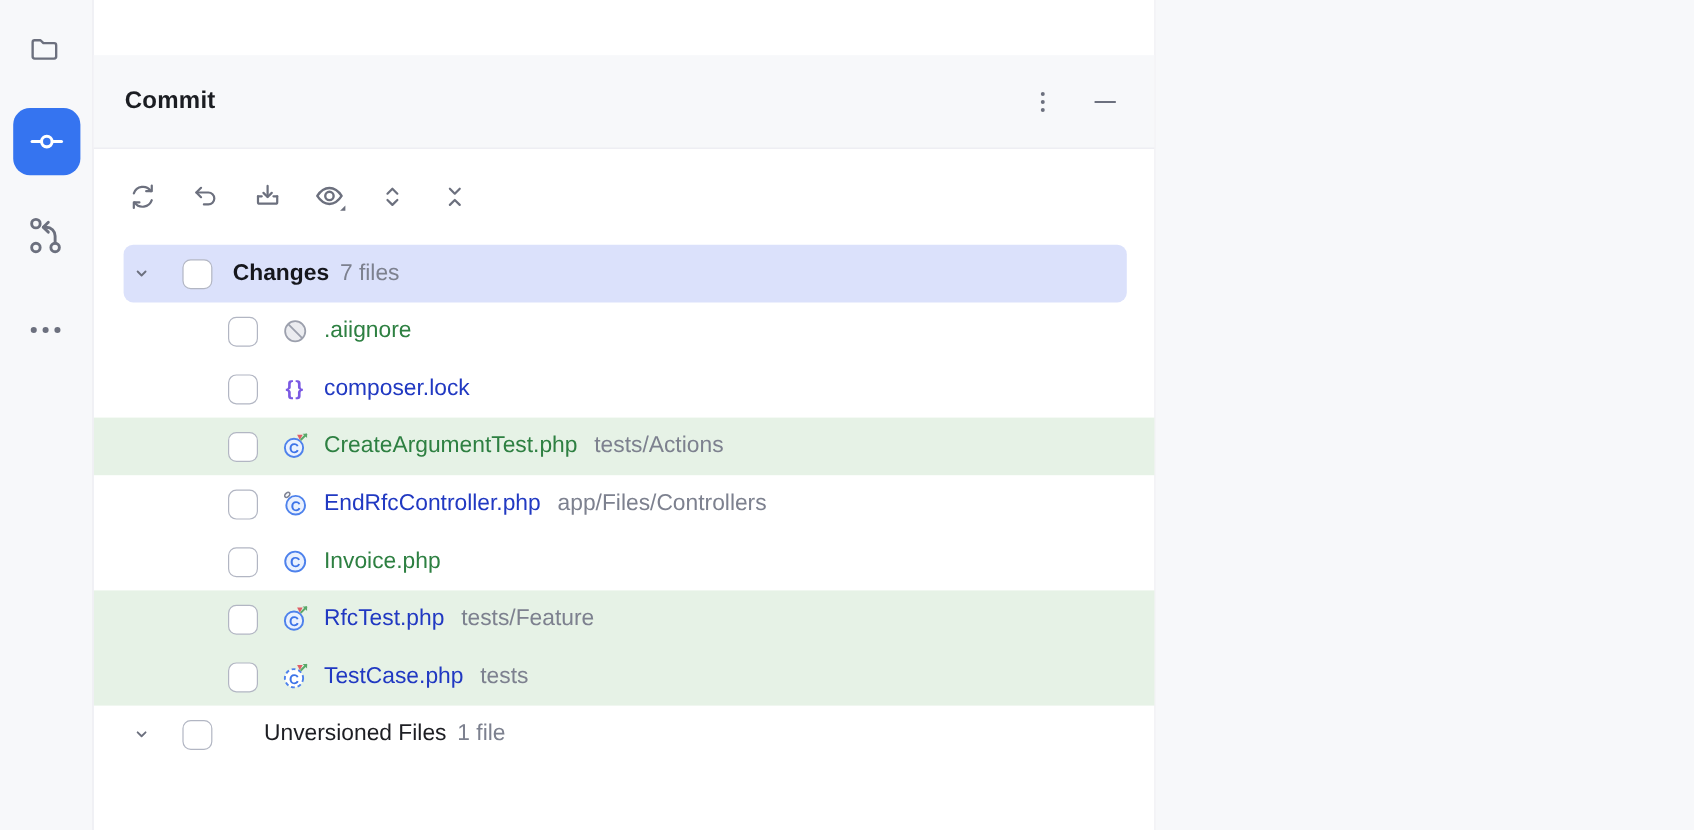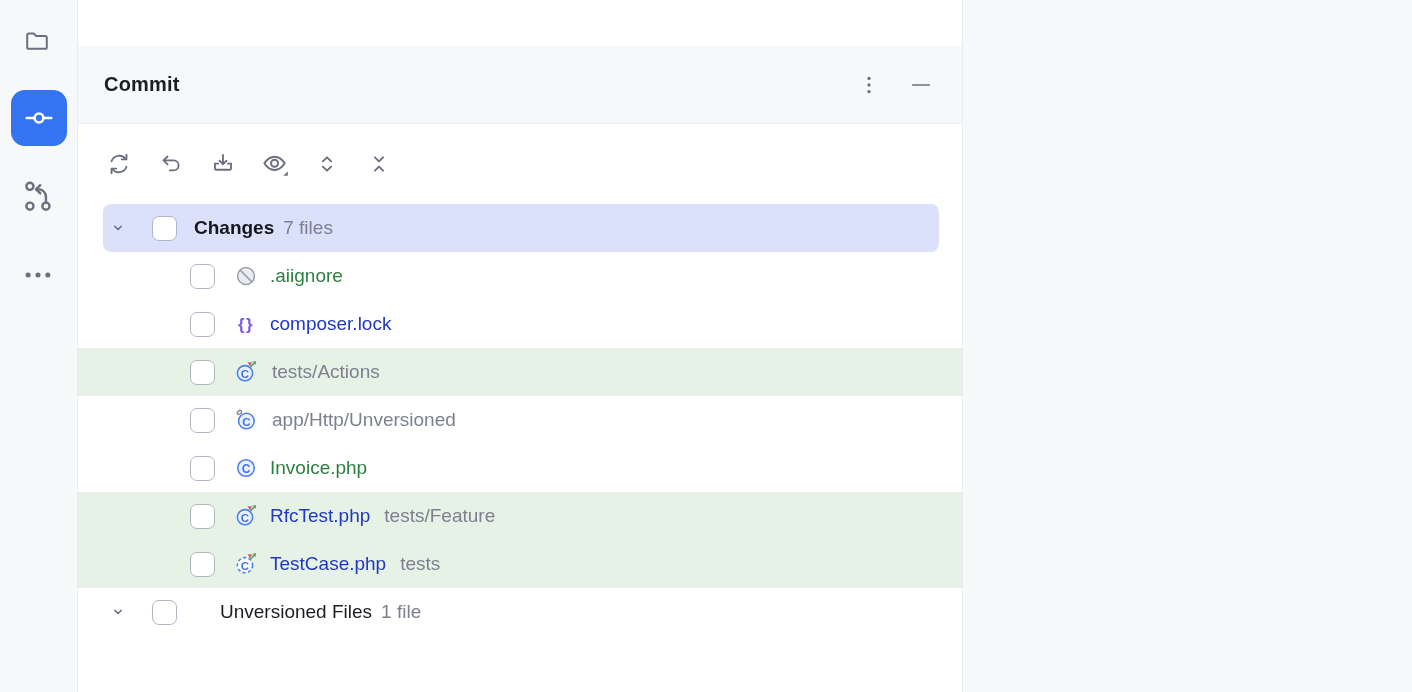--- a/index.html
+++ b/index.html
@@ -210,33 +210,35 @@
         <div class="checkbox"></div>
         <span class="file-icon">
           <svg width="24" height="24" viewBox="0 0 24 24">
             <circle cx="11" cy="13.2" r="7.6" fill="#EAF1FE" stroke="#4E82EC" stroke-width="1.6"></circle>
             <text x="11" y="17.6" text-anchor="middle" font-family="Liberation Sans, sans-serif" font-size="11.5" font-weight="700" fill="#3E74E8">C</text>
             <polygon points="13.6,2.2 18.2,2.2 15.9,6.6" fill="#DF5E66"></polygon>
             <path d="M17 6.3 21.2 2.1" stroke="#59A869" stroke-width="1.7" stroke-linecap="round"></path>
             <polygon points="18.2,1.4 21.9,1.4 21.9,5.1" fill="#59A869"></polygon>
           </svg>
         </span>
+        <span class="file-name fn-green">CreateArgumentTest.php</span>
         <span class="file-path">tests/Actions</span>
       </div>
 
       <div class="row file-row">
         <div class="checkbox"></div>
         <span class="file-icon">
           <svg width="24" height="24" viewBox="0 0 24 24">
             <circle cx="12.4" cy="13" r="7.8" fill="#EAF1FE" stroke="#4E82EC" stroke-width="1.6"></circle>
             <text x="12.4" y="17.5" text-anchor="middle" font-family="Liberation Sans, sans-serif" font-size="11.5" font-weight="700" fill="#3E74E8">C</text>
             <ellipse cx="5.4" cy="4.4" rx="2.5" ry="1.6" transform="rotate(-40 5.4 4.4)" fill="#F7F8FA" stroke="#7E8394" stroke-width="1.3"></ellipse>
           </svg>
         </span>
-        <span class="file-path">app/Http/Unversioned</span>
+        <span class="file-name fn-blue">EndRfcController.php</span>
+        <span class="file-path">app/Files/Controllers</span>
       </div>
 
       <div class="row file-row">
         <div class="checkbox"></div>
         <span class="file-icon">
           <svg width="24" height="24" viewBox="0 0 24 24">
             <circle cx="12" cy="12" r="8.3" fill="#EAF1FE" stroke="#4E82EC" stroke-width="1.6"></circle>
             <text x="12" y="16.6" text-anchor="middle" font-family="Liberation Sans, sans-serif" font-size="12" font-weight="700" fill="#3E74E8">C</text>
           </svg>
         </span>

